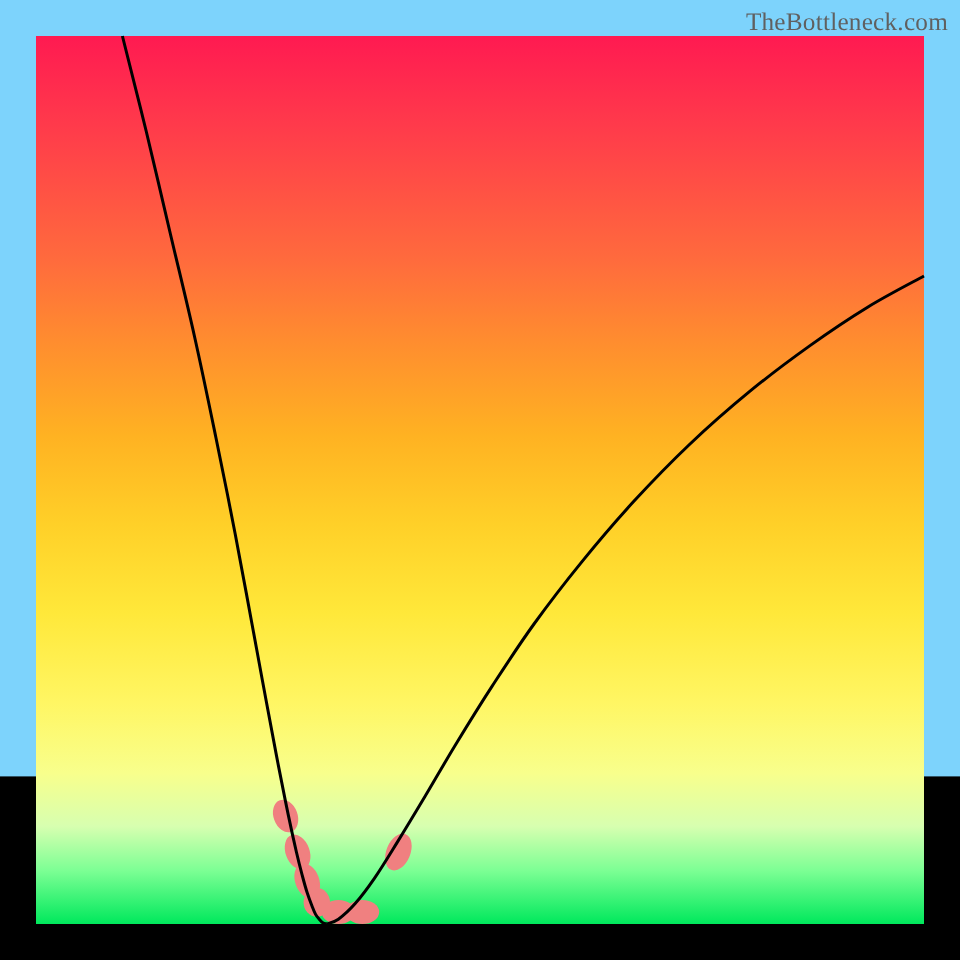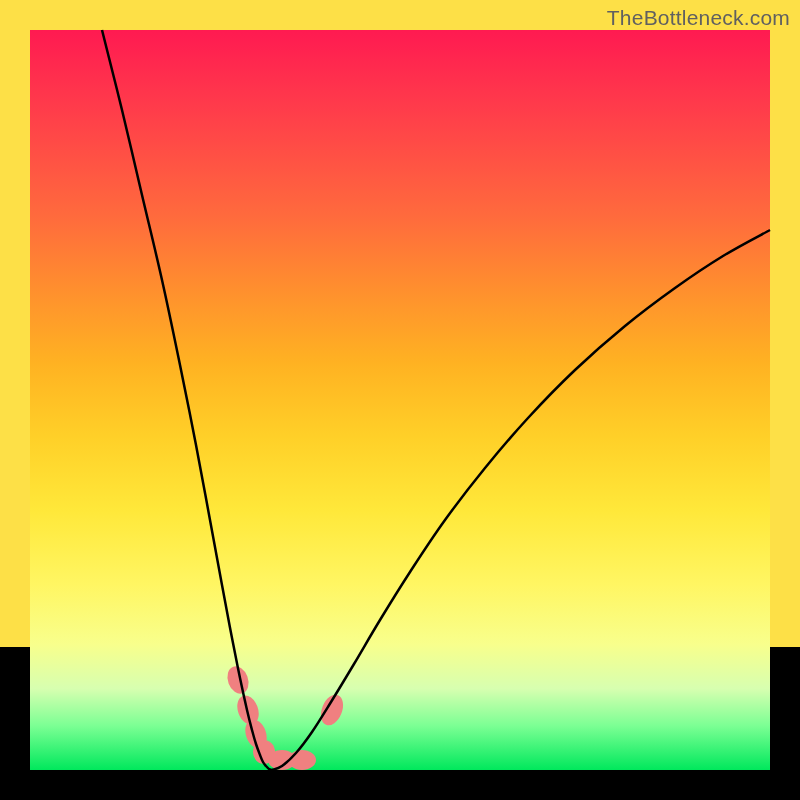--- a/index.html
+++ b/index.html
@@ -8,21 +8,22 @@
     width: 800px;
     height: 800px;
     overflow: hidden;
     background: #000;
     font-family: Arial, Helvetica, sans-serif;
   }
   .frame {
     position: relative;
     width: 800px;
     height: 647px;
-    background: #fde047;
+    background: #7dd3fc;
+    font-family: Liberation Serif, serif;
   }
   .plot {
     position: absolute;
     left: 30px;
     top: 30px;
     width: 740px;
     height: 740px;
     background: linear-gradient(
       to bottom,
       #ff1a51 0%,

